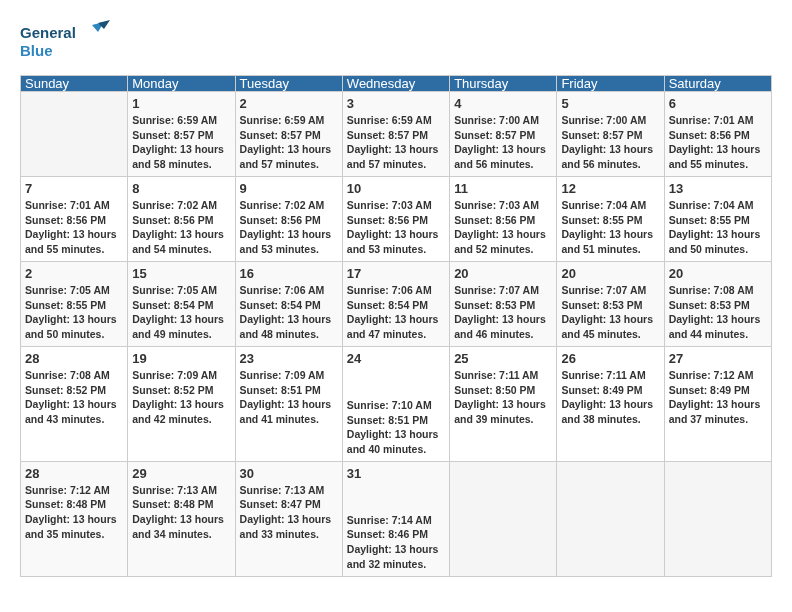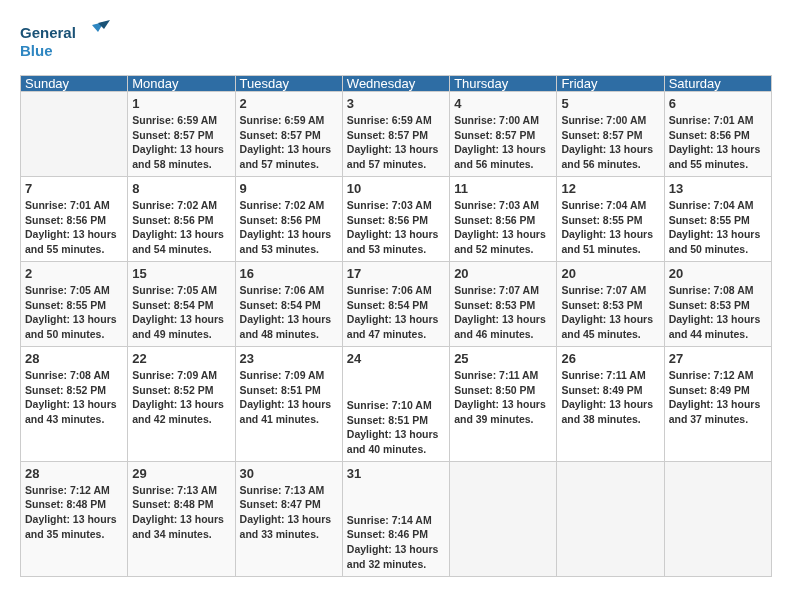--- a/index.html
+++ b/index.html
@@ -256,21 +256,21 @@
       </tr>
       <tr>
         <td>
           <div class="day-number">28</div>
           <div class="day-info" style="white-space: pre-line;">Sunrise: 7:08 AM
 Sunset: 8:52 PM
 Daylight: 13 hours
 and 43 minutes.</div>
         </td>
         <td>
-          <div class="day-number">22</div>
+          <div class="day-number">19</div>
           <div class="day-info" style="white-space: pre-line;">Sunrise: 7:09 AM
 Sunset: 8:52 PM
 Daylight: 13 hours
 and 42 minutes.</div>
         </td>
         <td>
           <div class="day-number">23</div>
           <div class="day-info" style="white-space: pre-line;">Sunrise: 7:09 AM
 Sunset: 8:51 PM
 Daylight: 13 hours

